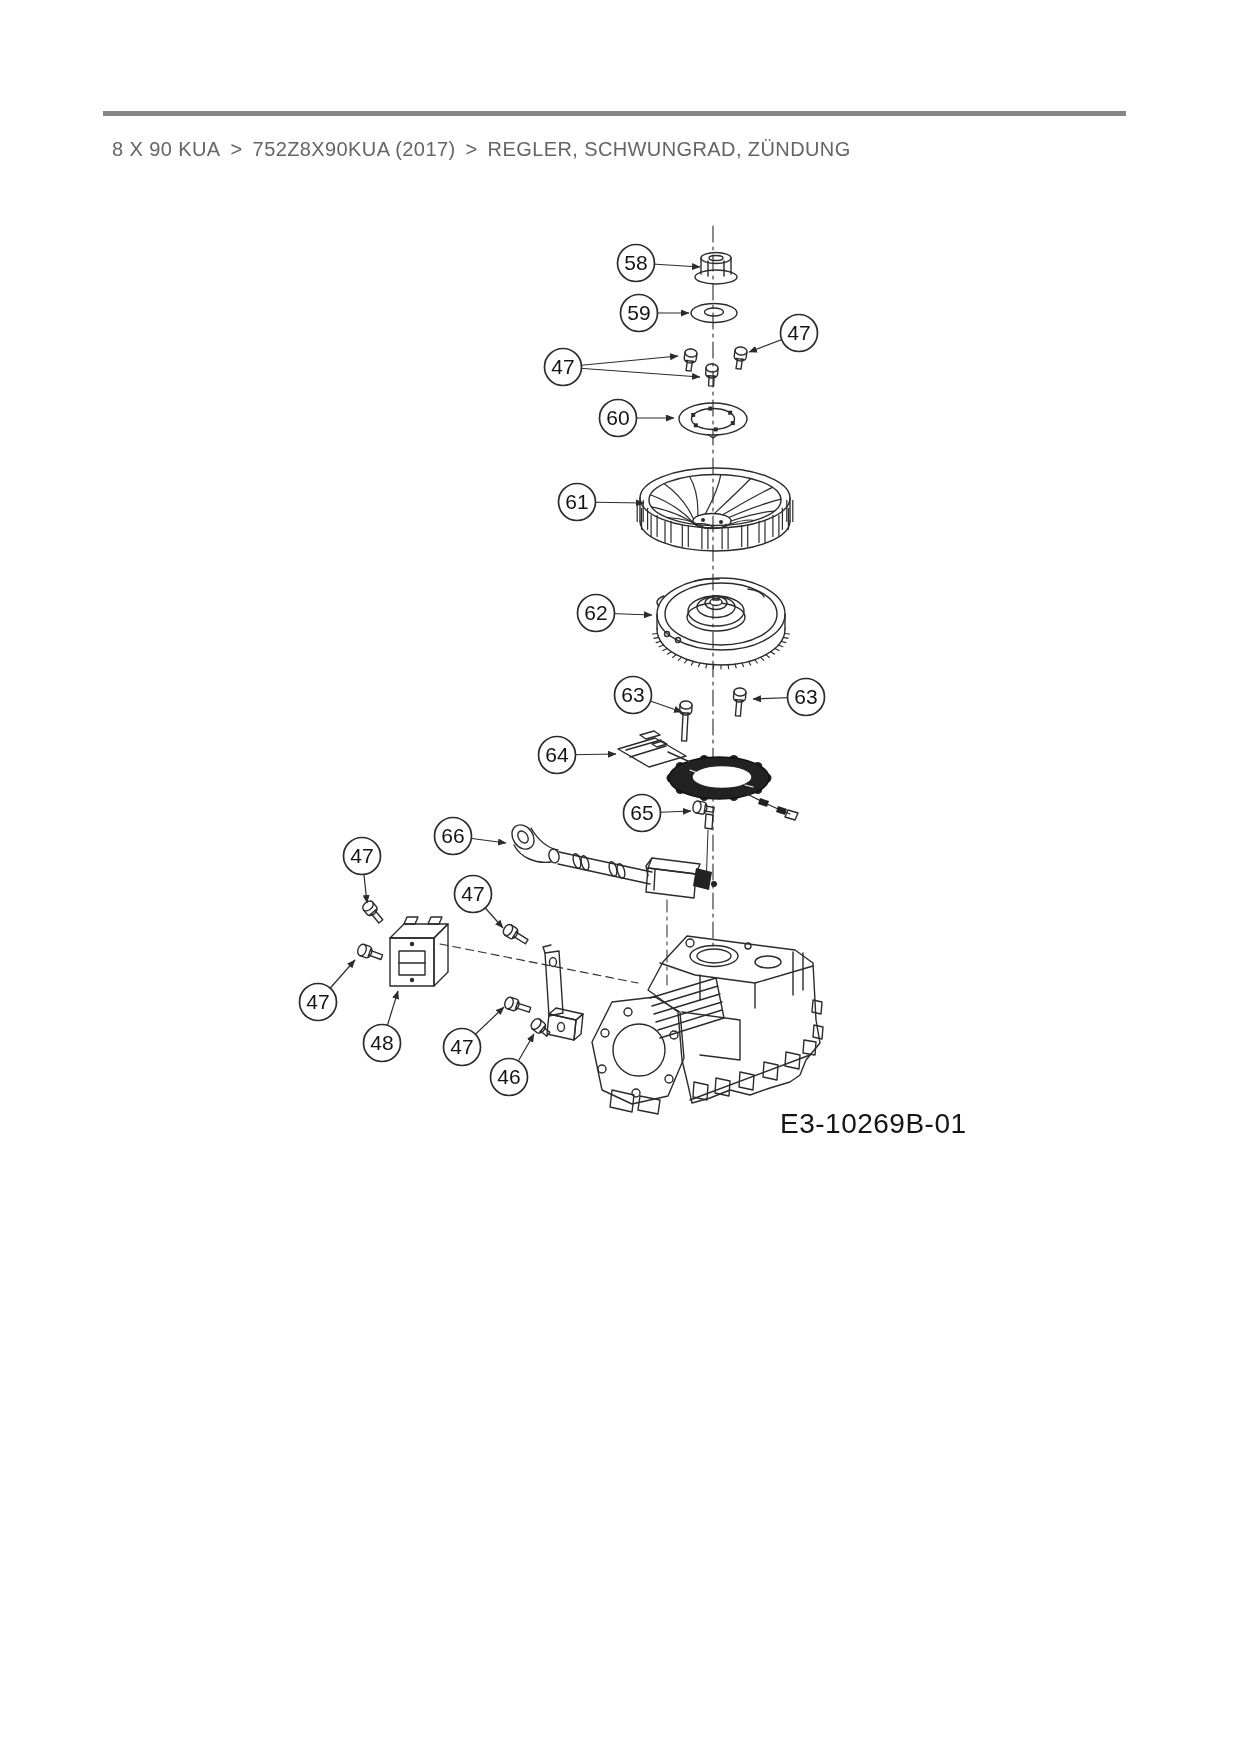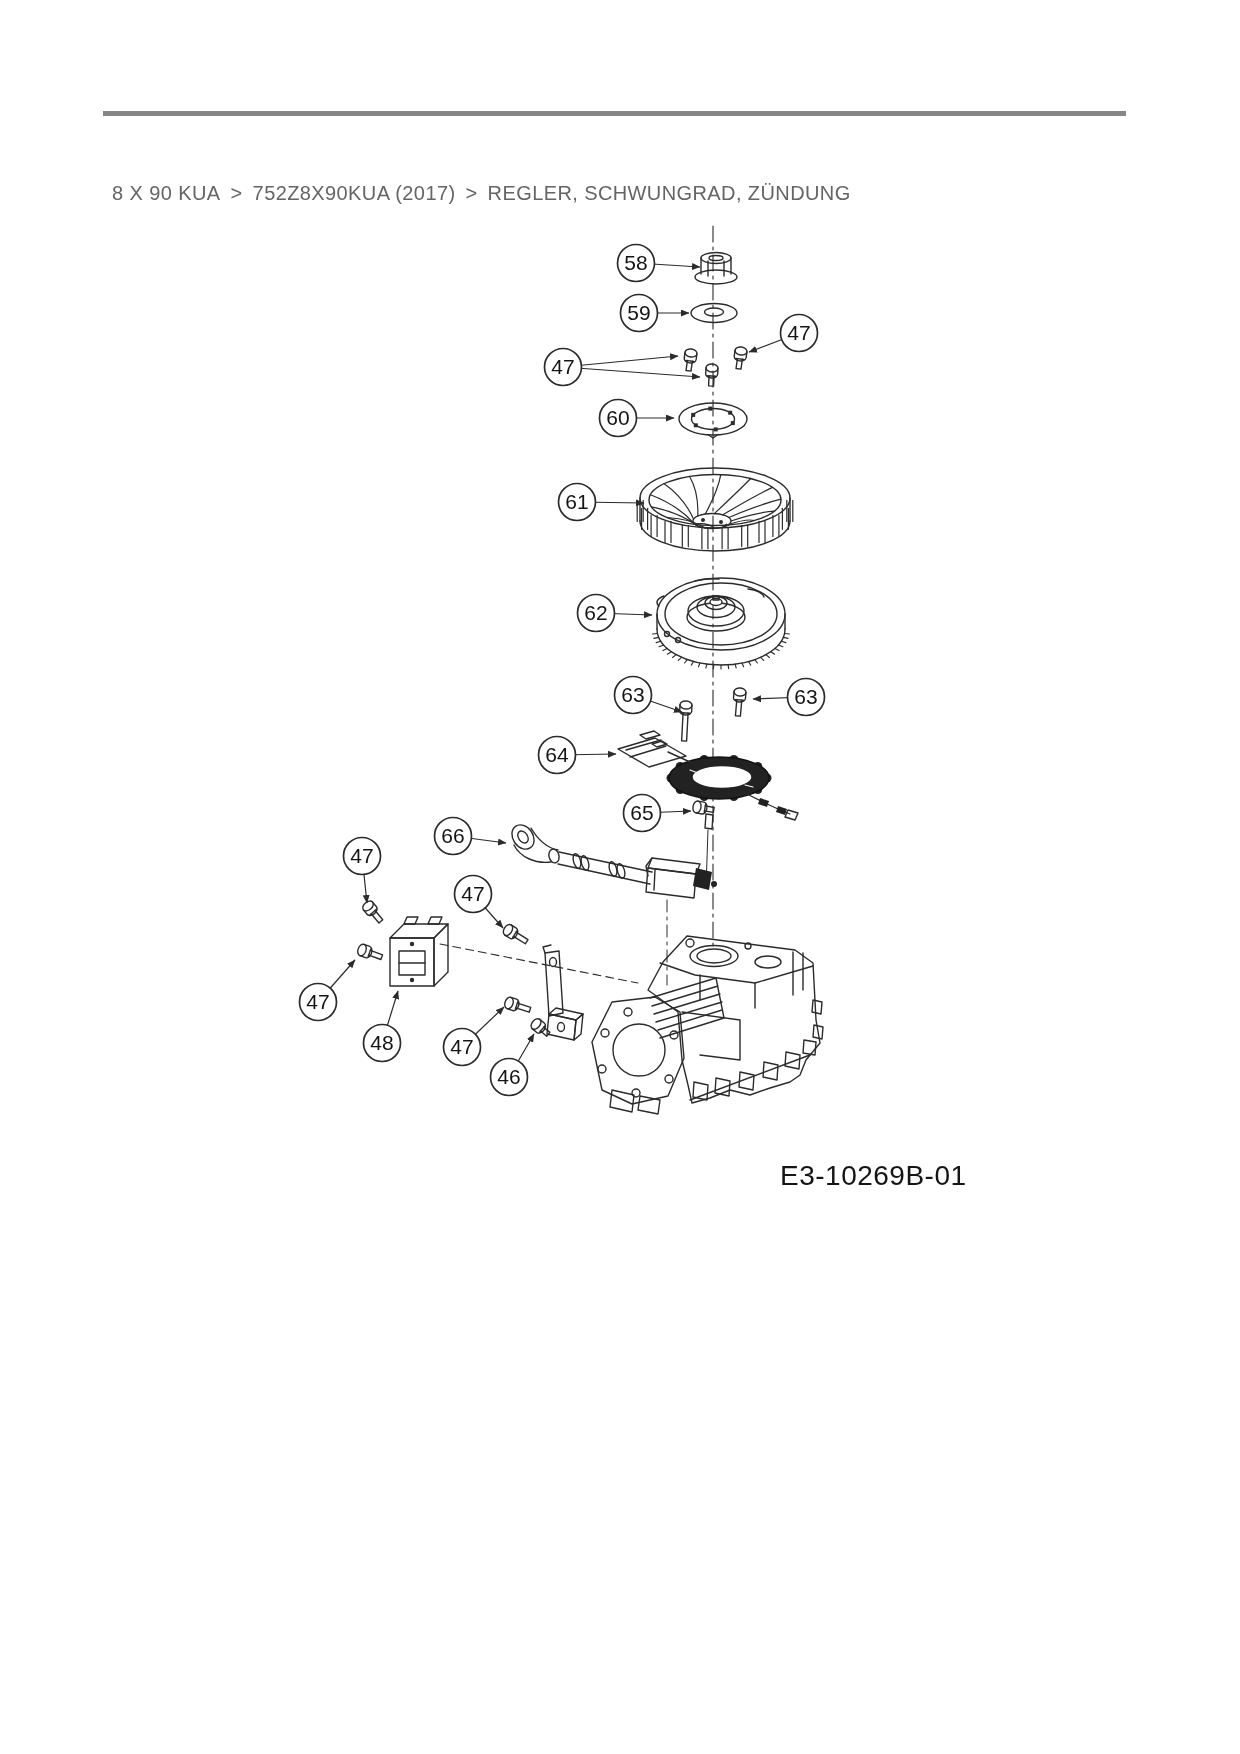--- a/index.html
+++ b/index.html
@@ -10,27 +10,26 @@
     font-family:"Liberation Sans", sans-serif;
   }
   #top-rule{
     position:absolute;left:103px;top:111px;width:1023px;height:5px;
     background:#868686;
   }
   #breadcrumb{
     position:absolute;left:112px;top:138px;
     font-size:20px;color:#656565;letter-spacing:0.4px;
     white-space:nowrap;
-    margin-top:44px;
   }
   #breadcrumb .sep{margin:0 10px;color:#656565;}
   #breadcrumb .seg{color:#656565;}
   #diagram-svg{position:absolute;left:0;top:0;}
   #diagram-code{
-    position:absolute;left:780px;top:1160px;
+    position:absolute;left:780px;top:1108px;
     font-size:28px;color:#151515;letter-spacing:0.5px;
   }
   .callout-text{
     font-family:"Liberation Sans", sans-serif;
     font-size:21px;fill:#151515;
   }
 </style>
 </head>
 <body>
 

